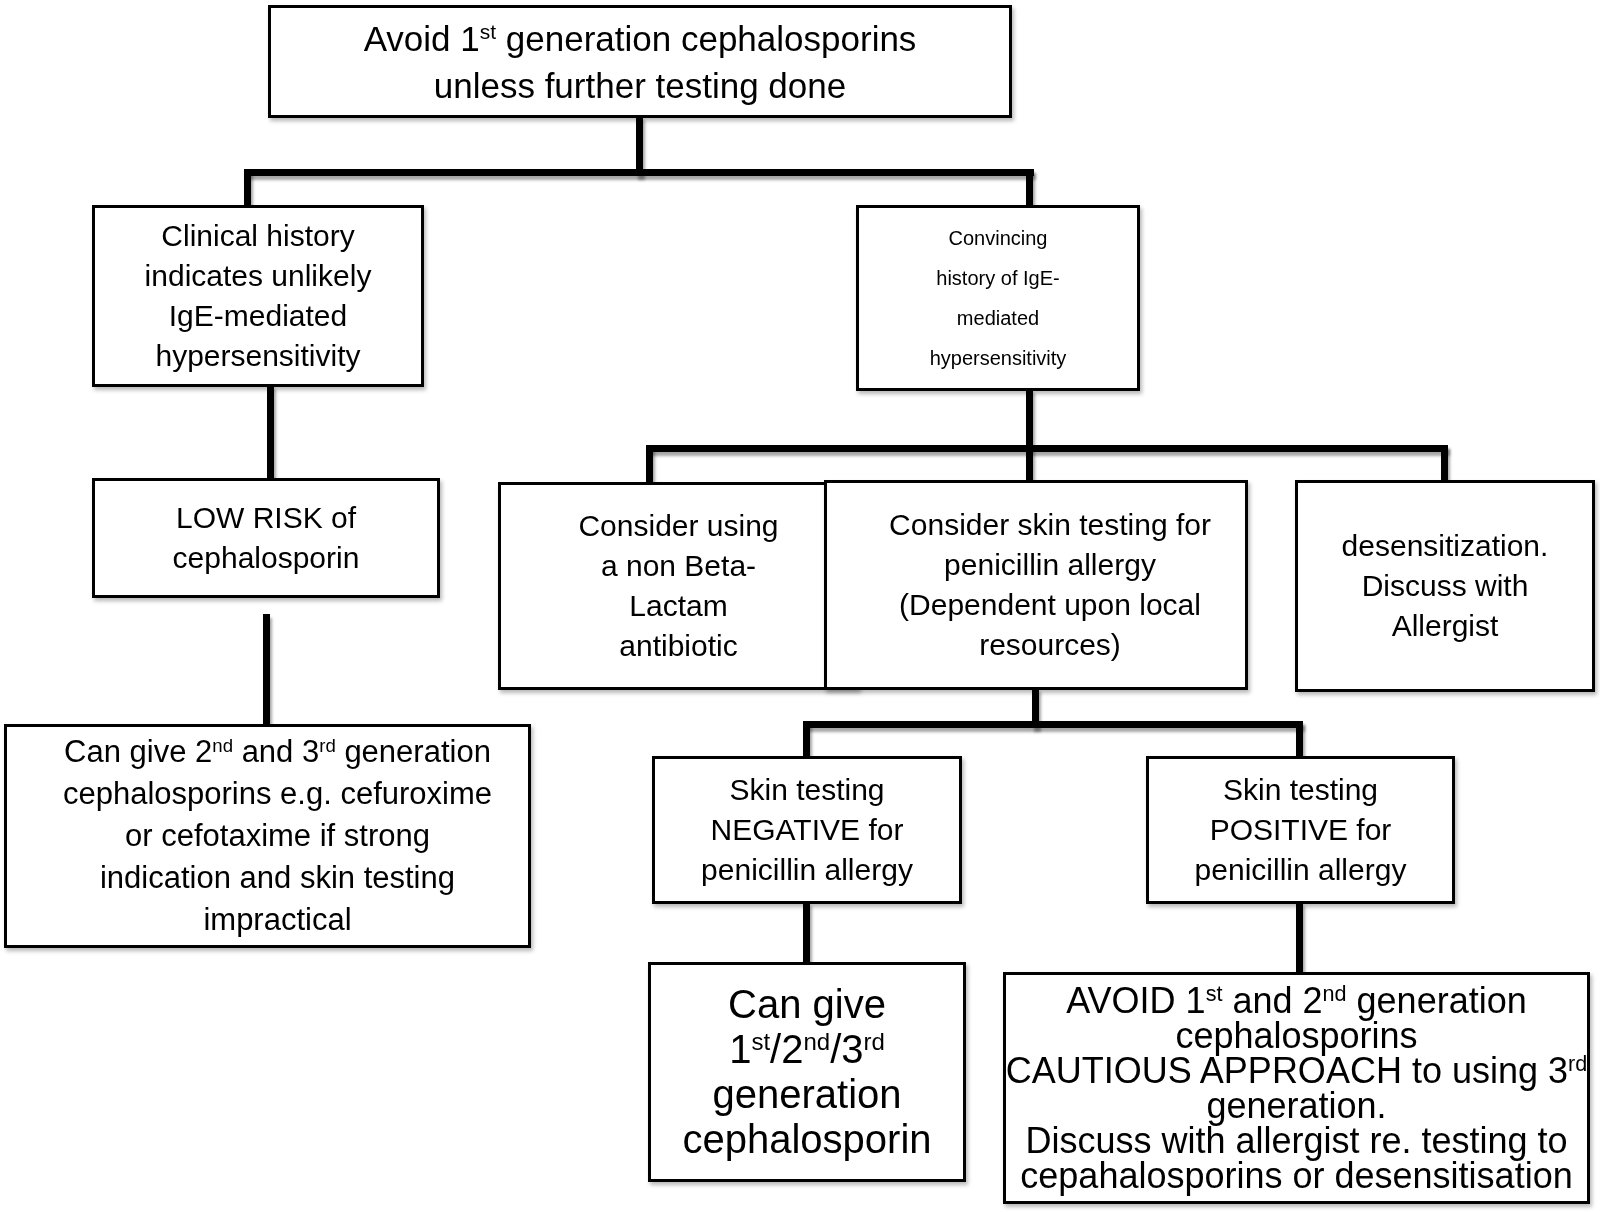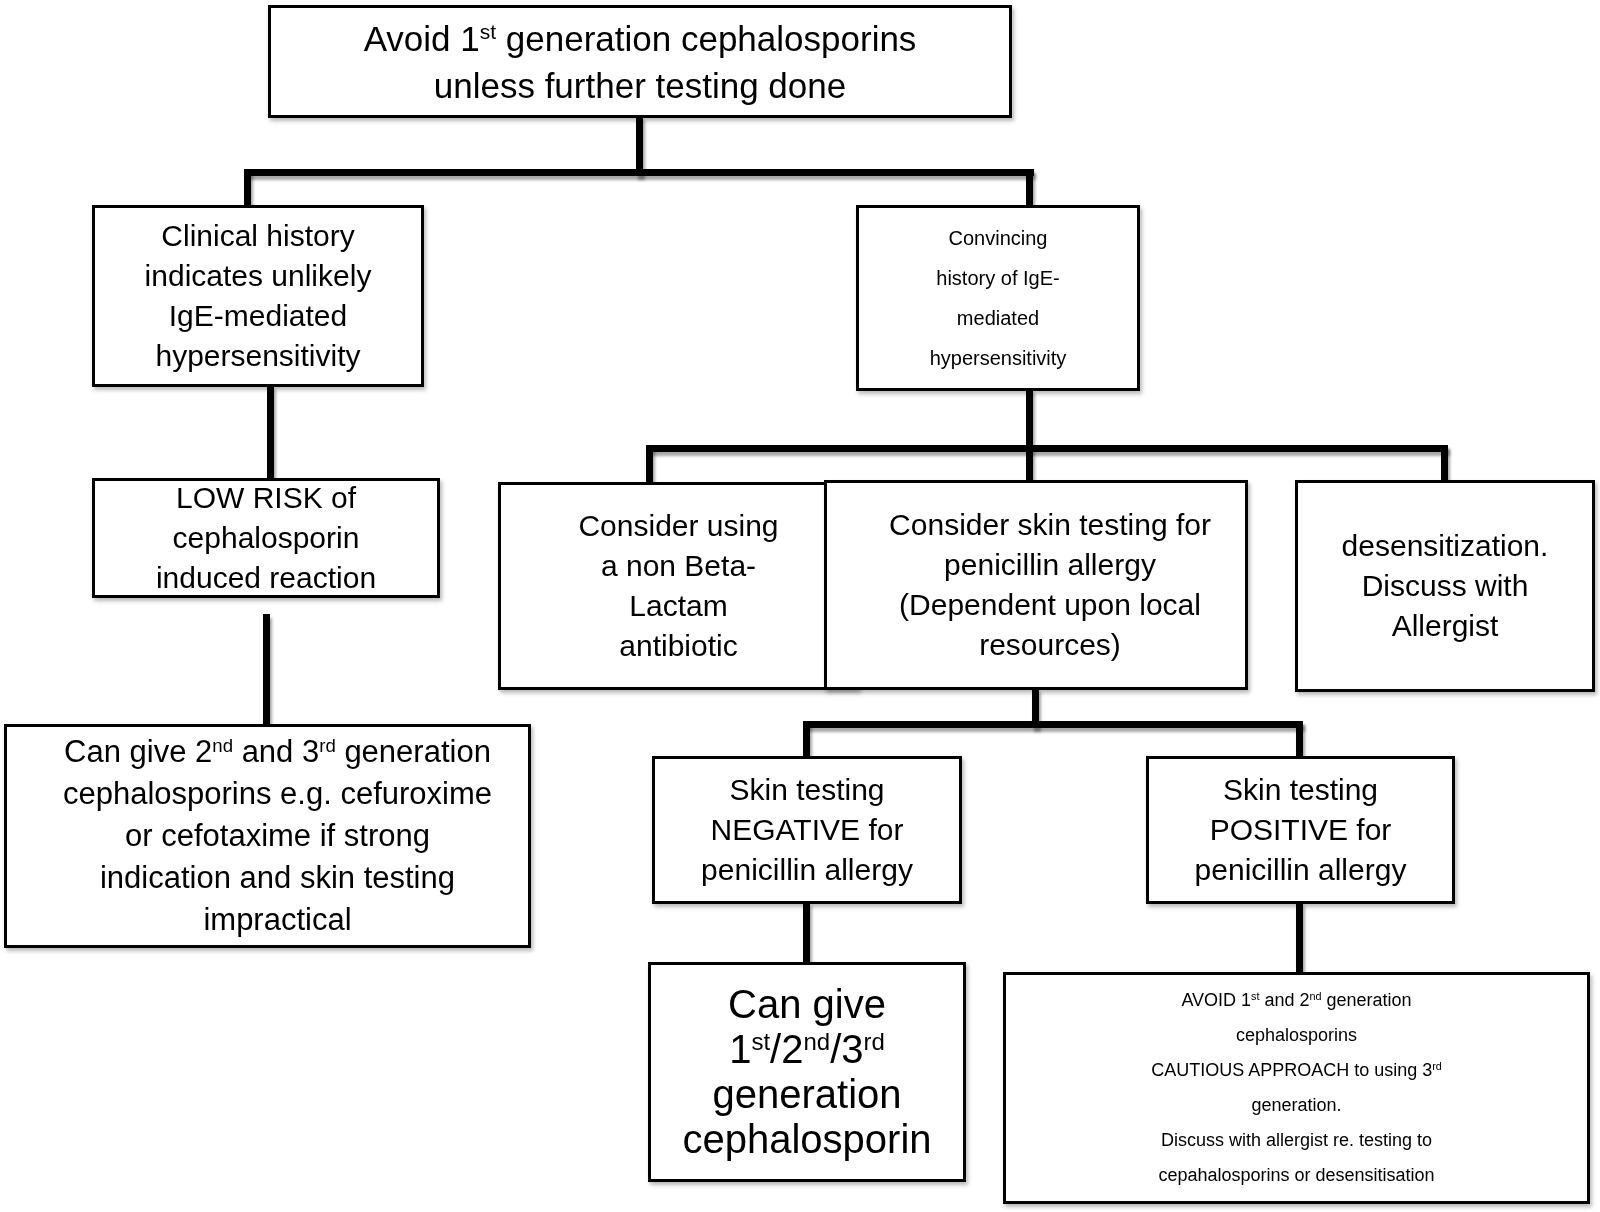--- a/index.html
+++ b/index.html
@@ -43,21 +43,21 @@
   #n-clinical    {left:92px;   top:205px; width:332px; height:182px; font-size:30px; line-height:40px;}
   #n-convincing  {left:856px;  top:205px; width:284px; height:186px; font-size:20px; line-height:40px;}
   #n-lowrisk     {left:92px;   top:478px; width:348px; height:120px; font-size:30px; line-height:40px;}
   #n-cangive23   {left:4px;    top:724px; width:527px; height:224px; font-size:31px; line-height:42px;padding-left:20px;}
   #n-nonbeta     {left:498px;  top:482px; width:361px; height:208px; font-size:30px; line-height:40px;}
   #n-considerskin{left:824px;  top:480px; width:424px; height:210px; font-size:30px; line-height:40px;padding-left:28px;}
   #n-rapid       {left:1295px; top:480px; width:300px; height:212px; font-size:30px; line-height:40px;}
   #n-skinneg     {left:652px;  top:756px; width:310px; height:148px; font-size:30px; line-height:40px;}
   #n-skinpos     {left:1146px; top:756px; width:309px; height:148px; font-size:30px; line-height:40px;}
   #n-cangive123  {left:648px;  top:962px; width:318px; height:220px; font-size:40px; line-height:45px;}
-  #n-avoid12     {left:1003px; top:972px; width:587px; height:232px; font-size:18px; line-height:35px;}
+  #n-avoid12     {left:1003px; top:972px; width:587px; height:232px; font-size:36px; line-height:35px;}
 
   
   #c1-stem{left:636px;  top:116px; width:7px;   height:60px;}
   #c1-h   {left:244px;  top:169px; width:790px; height:7px;}
   #c1-dl  {left:244px;  top:169px; width:7px;   height:38px;}
   #c1-dr  {left:1026px; top:169px; width:7px;   height:38px;}
   #c4     {left:267px;  top:385px; width:7px;   height:95px;}
   #c5     {left:263px;  top:614px; width:7px;   height:112px;}
   #c2-stem{left:1026px; top:389px; width:7px;   height:95px;}
   #c2-h   {left:646px;  top:445px; width:802px; height:7px;}
@@ -104,21 +104,20 @@
     </div>
   <div class="node" id="n-convincing">
       <div class="line"><span>Convincing</span></div>
       <div class="line"><span>history of IgE-</span></div>
       <div class="line"><span>mediated</span></div>
       <div class="line"><span>hypersensitivity</span></div>
     </div>
   <div class="node" id="n-lowrisk">
       <div class="line"><span>LOW RISK of</span></div>
       <div class="line"><span>cephalosporin</span></div>
-      <div class="line"><span>induced reaction</span></div>
     </div>
   <div class="node" id="n-cangive23">
       <div class="line"><span>Can give 2</span><span class="sup">nd</span><span> and 3</span><span class="sup">rd</span><span> generation</span></div>
       <div class="line"><span>cephalosporins e.g. cefuroxime</span></div>
       <div class="line"><span>or cefotaxime if strong</span></div>
       <div class="line"><span>indication and skin testing</span></div>
       <div class="line"><span>impractical</span></div>
     </div>
   <div class="node" id="n-nonbeta">
       <div class="line"><span>Consider using</span></div>

